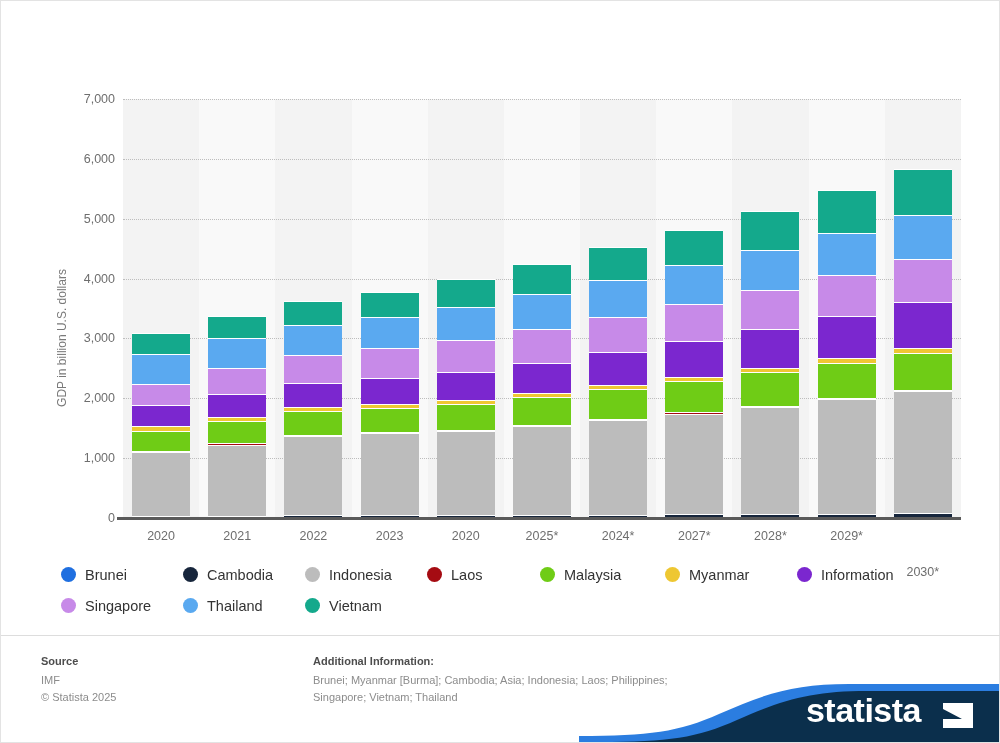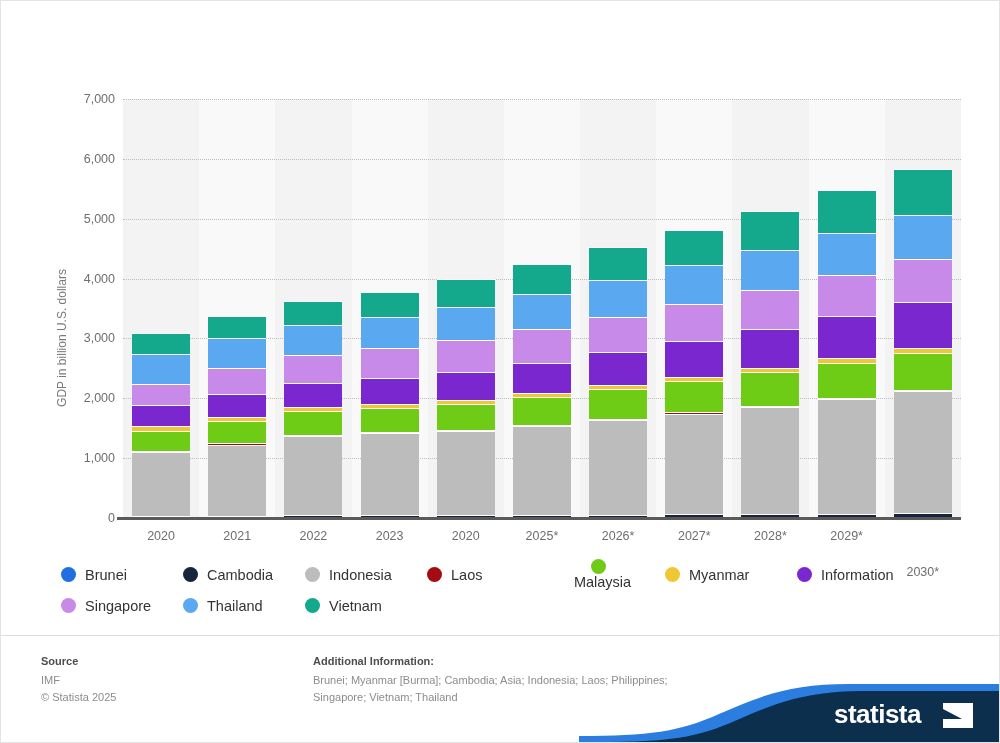--- a/index.html
+++ b/index.html
@@ -201,21 +201,21 @@
     bottom: 0;
     width: 420px;
     height: 62px;
     overflow: hidden;
   }
   #logo-banner svg { display: block; }
   .logo-text {
     position: absolute;
     right: 78px;
     bottom: 12px;
-    font-size: 26px;
+    font-size: 34px;
     font-weight: bold;
     color: #ffffff;
     letter-spacing: -0.5px;
   }
   .logo-mark {
     position: absolute;
     right: 26px;
     bottom: 14px;
     width: 30px;
     height: 25px;
@@ -421,21 +421,21 @@
   </div>
   <div class="axis-baseline"></div>
 
   <div id="x-labels">
       <div class="x-tick-label" style="width: 9.09091%;">2020</div>
       <div class="x-tick-label" style="width: 9.09091%;">2021</div>
       <div class="x-tick-label" style="width: 9.09091%;">2022</div>
       <div class="x-tick-label" style="width: 9.09091%;">2023</div>
       <div class="x-tick-label" style="width: 9.09091%;">2020</div>
       <div class="x-tick-label" style="width: 9.09091%;">2025*</div>
-      <div class="x-tick-label" style="width: 9.09091%;">2026*</div>
+      <div class="x-tick-label" style="width: 9.09091%;">2024*</div>
       <div class="x-tick-label" style="width: 9.09091%;">2027*</div>
       <div class="x-tick-label" style="width: 9.09091%;">2028*</div>
       <div class="x-tick-label" style="width: 9.09091%;">2029*</div>
       <div class="x-tick-label" style="width: 9.09091%; margin-top: 36px;">2030*</div>
     </div>
 
   <div id="legend">
     <div class="legend-row" id="legend-row-1">
         <div class="legend-item" style="width: 122px;">
           <span class="legend-dot" style="background: rgb(31, 111, 224);"></span>
@@ -446,21 +446,21 @@
           <span>Cambodia</span>
         </div>
         <div class="legend-item" style="width: 122px;">
           <span class="legend-dot" style="background: rgb(188, 188, 188);"></span>
           <span>Indonesia</span>
         </div>
         <div class="legend-item" style="width: 113px;">
           <span class="legend-dot" style="background: rgb(165, 11, 18);"></span>
           <span>Laos</span>
         </div>
-        <div class="legend-item" style="width: 125px; flex-direction: column;">
+        <div class="legend-item" style="width: 125px;">
           <span class="legend-dot" style="background: rgb(111, 204, 22);"></span>
           <span>Malaysia</span>
         </div>
         <div class="legend-item" style="width: 132px;">
           <span class="legend-dot" style="background: rgb(238, 199, 50);"></span>
           <span>Myanmar</span>
         </div>
         <div class="legend-item" style="width: 130px;">
           <span class="legend-dot" style="background: rgb(123, 39, 207);"></span>
           <span>Information</span>

